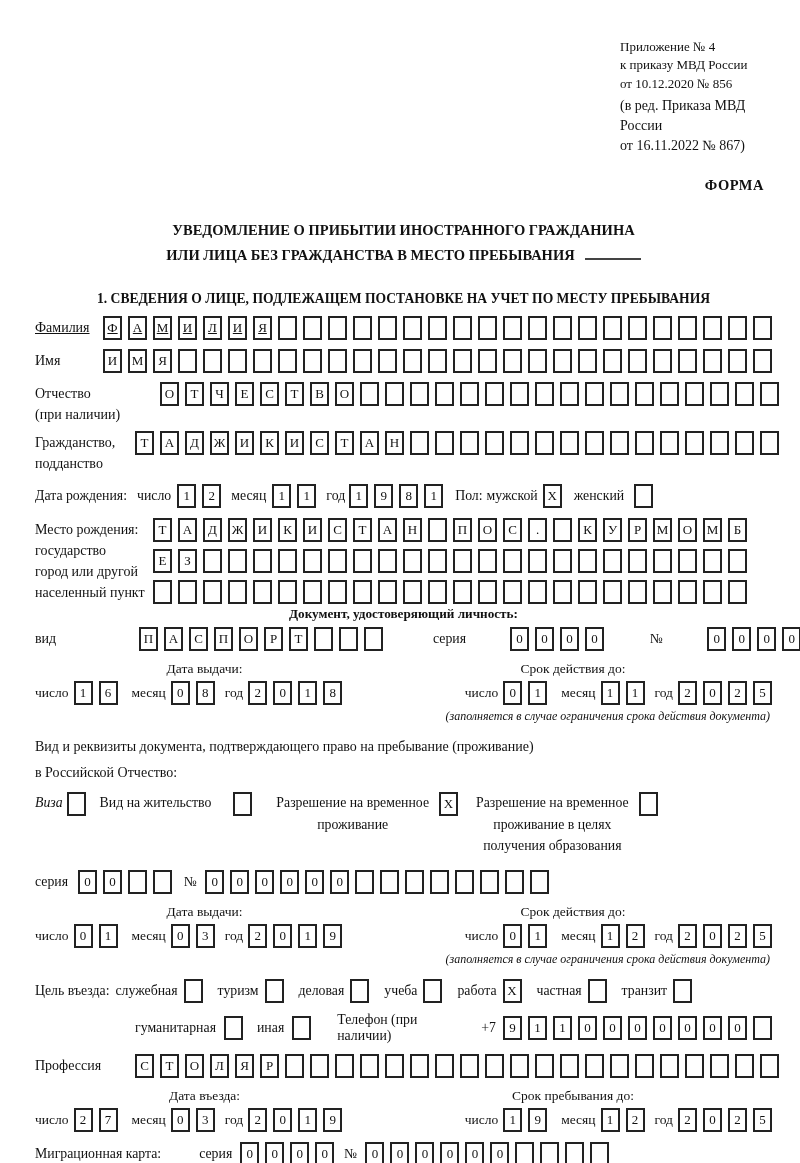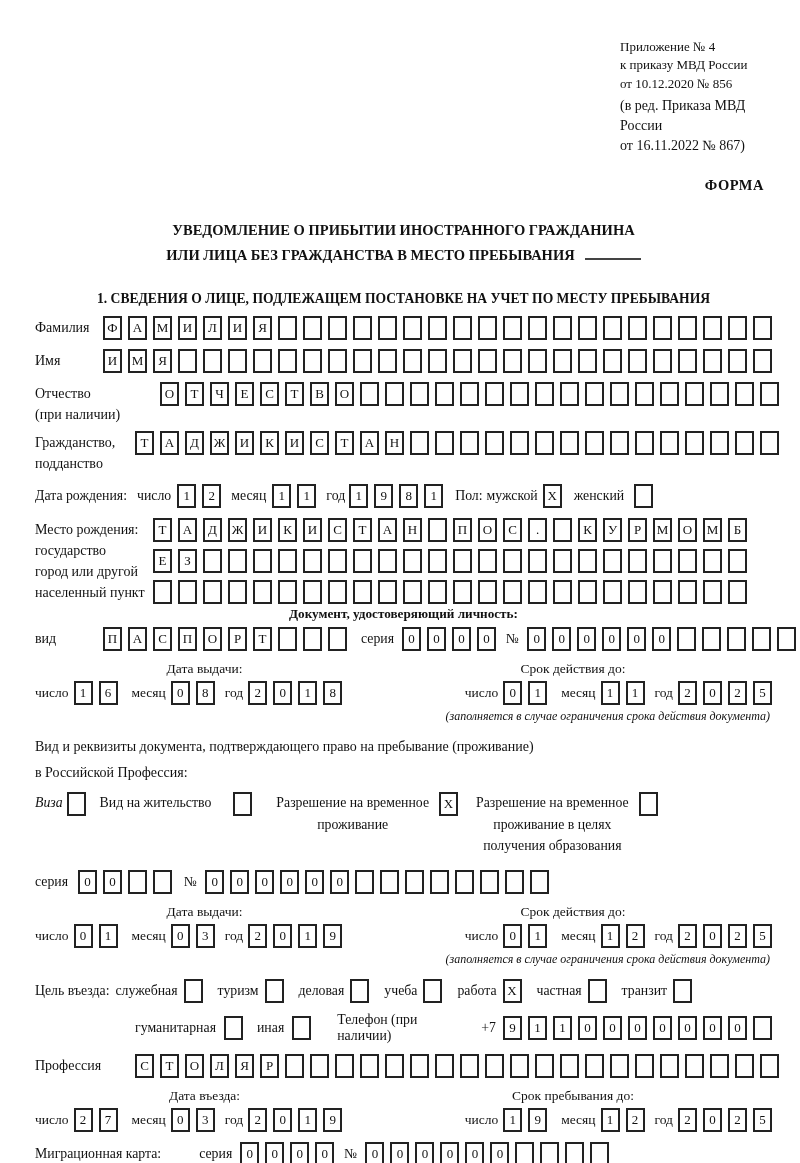--- a/index.html
+++ b/index.html
@@ -76,21 +76,21 @@
   </div>
   <div class="forma">ФОРМА</div>
 
   <div class="title">
     <div>УВЕДОМЛЕНИЕ О ПРИБЫТИИ ИНОСТРАННОГО ГРАЖДАНИНА</div>
     <div><span>ИЛИ ЛИЦА БЕЗ ГРАЖДАНСТВА В МЕСТО ПРЕБЫВАНИЯ</span><span class="blank"></span></div>
   </div>
 
   <div class="sec-head">1. СВЕДЕНИЯ О ЛИЦЕ, ПОДЛЕЖАЩЕМ ПОСТАНОВКЕ НА УЧЕТ ПО МЕСТУ ПРЕБЫВАНИЯ</div>
 
-  <div class="frow" style="">
+  <div class="frow" style="text-decoration:underline;">
     <div class="lbl w68">Фамилия</div>
     <div class="boxes">
         <span class="bx">Ф</span>
         <span class="bx">А</span>
         <span class="bx">М</span>
         <span class="bx">И</span>
         <span class="bx">Л</span>
         <span class="bx">И</span>
         <span class="bx">Я</span>
         <span class="bx"></span>
@@ -327,21 +327,21 @@
           <span class="bx"></span>
           <span class="bx"></span>
           <span class="bx"></span>
           <span class="bx"></span>
           <span class="bx"></span>
         </div>
     </div>
   </div>
 
   <div class="center-b" style="margin-top:2px;">Документ, удостоверяющий личность:</div>
-  <div class="frow" style="align-items:center;margin-top:5px;">
+  <div class="frow" style="align-items:center;margin-top:5px;gap:36px;">
     <div class="lbl w68">вид</div>
     <div class="boxes">
         <span class="bx">П</span>
         <span class="bx">А</span>
         <span class="bx">С</span>
         <span class="bx">П</span>
         <span class="bx">О</span>
         <span class="bx">Р</span>
         <span class="bx">Т</span>
         <span class="bx"></span>
@@ -414,21 +414,21 @@
             <span class="bx">2</span>
             <span class="bx">5</span>
           </span>
       </div>
       <div class="note">(заполняется в случае ограничения срока действия документа)</div>
     </div>
   </div>
 
   <div class="para">
     <div>Вид и реквизиты документа, подтверждающего право на пребывание (проживание)</div>
-    <div>в Российской Профессия:</div>
+    <div>в Российской Отчество:</div>
   </div>
 
   <div class="permits">
     <div class="opt mr1">
       <span class="ol">Виза</span>
       <span class="cb" style="margin-left:4px;"></span>
     </div>
     <div class="opt mr2">
       <span class="ol">Вид на жительство</span>
       <span class="cb" style="margin-left:22px;"></span>

